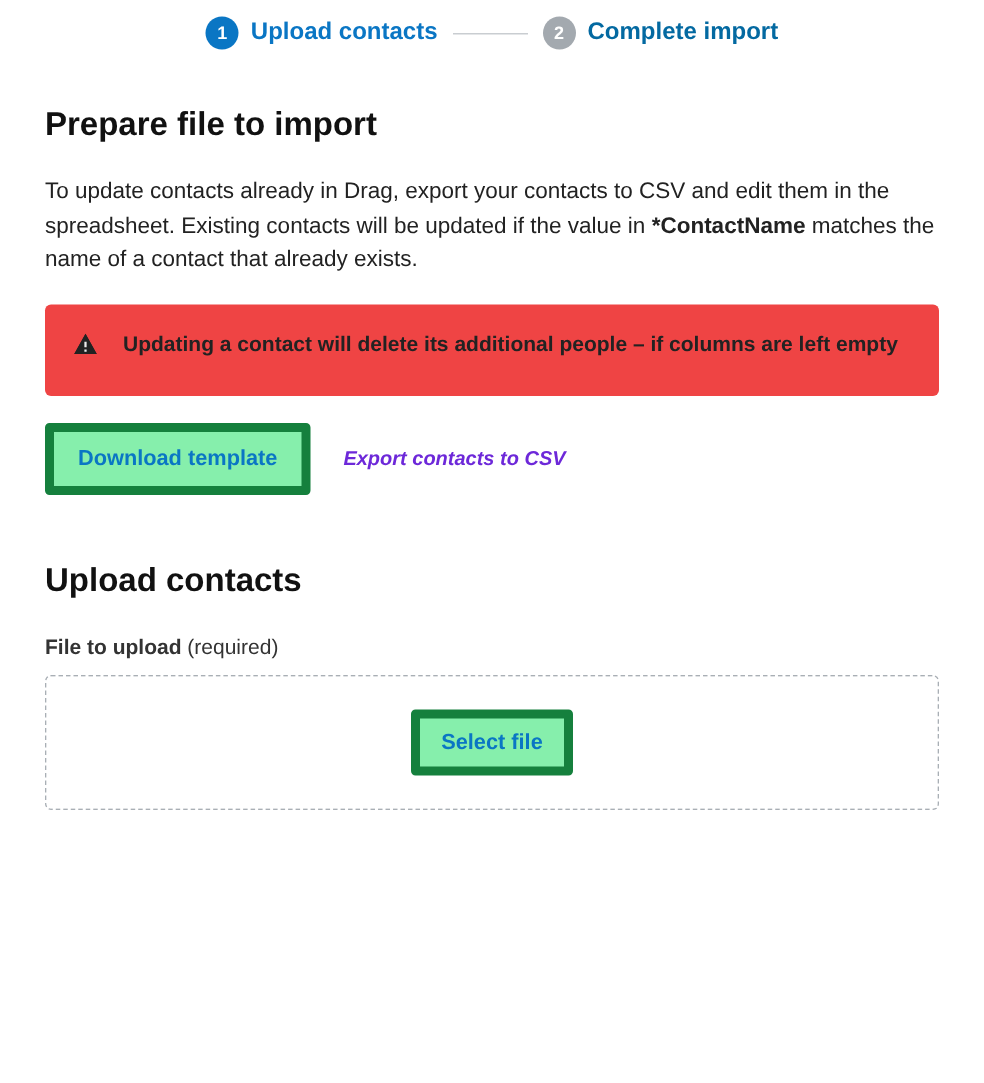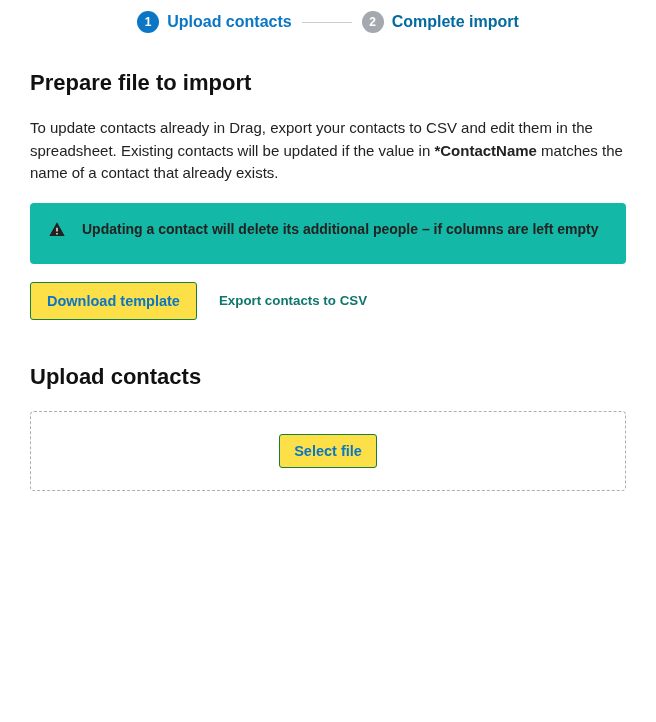--- a/index.html
+++ b/index.html
@@ -32,21 +32,21 @@
     .step-label.active { color: #0a76c4; }
     .step-label.inactive { color: #0369a1; }
     .step-divider { width: 50px; height: 1px; background: #c9cdd1; }
     h2.section-title {
       font-size: 22px; font-weight: 700; color: #111; margin-bottom: 18px;
     }
     h2.section-title.mt { margin-top: 40px; }
     p.body-text { margin-bottom: 18px; color: #222; }
     .bold-inline { font-weight: 700; }
     .warning-box {
-      background: #14b8a6;
+      background: #ef4444;
       border-radius: 4px;
       padding: 16px 18px;
       margin-bottom: 18px;
       display: flex;
       gap: 16px;
     }
     .warning-icon { flex: 0 0 auto; margin-top: 2px; }
     .warning-icon svg { width: 18px; height: 18px; fill: #222; }
     .warning-content { flex: 1; }
     .warning-title { font-size: 14px; font-weight: 700; color: #222; margin-bottom: 8px; }
@@ -54,32 +54,33 @@
     .button-row { display: flex; gap: 22px; align-items: center; margin-bottom: 20px; }
     .btn {
       display: inline-flex; align-items: center; justify-content: center;
       padding: 10px 16px;
       border-radius: 3px;
       font-size: 14.5px; font-weight: 600;
       cursor: pointer;
       text-decoration: none;
     }
     .btn-outline {
-      border: 1px solid #15803d;
+      border: 6px solid #15803d;
       color: #0a76c4;
-      background: #fde047;
+      background: #86efac;
     }
     .btn-small {
       padding: 8px 14px;
     }
     .btn-link {
-      color: #0f766e;
+      color: #6d28d9;
       font-weight: 700;
       border: none; background: none;
       cursor: pointer;
+      font-style: italic;
     }
     .inline-link {
       color: #0a76c4;
       text-decoration: underline;
       display: inline-flex; align-items: center; gap: 6px;
       font-size: 15px;
     }
     .ext-icon svg { width: 14px; height: 14px; stroke: #0a76c4; }
     .field-label { font-size: 14px; margin-bottom: 8px; }
     .field-label strong { font-weight: 700; }
@@ -138,18 +139,22 @@
 
   <div class="button-row">
     <button class="btn btn-outline">Download template</button>
     <button class="btn-link">Export contacts to CSV</button>
   </div>
 
 
   
   <h2 class="section-title mt">Upload contacts</h2>
 
+  <div class="field-label">
+    <strong>File to upload</strong>
+    <span class="req"> </span><span class="req">(required)</span>
+  </div>
 
   <div class="dropzone">
     <button class="btn btn-outline btn-small">Select file</button>
   </div>
 
 </div>
 
 </body></html>

